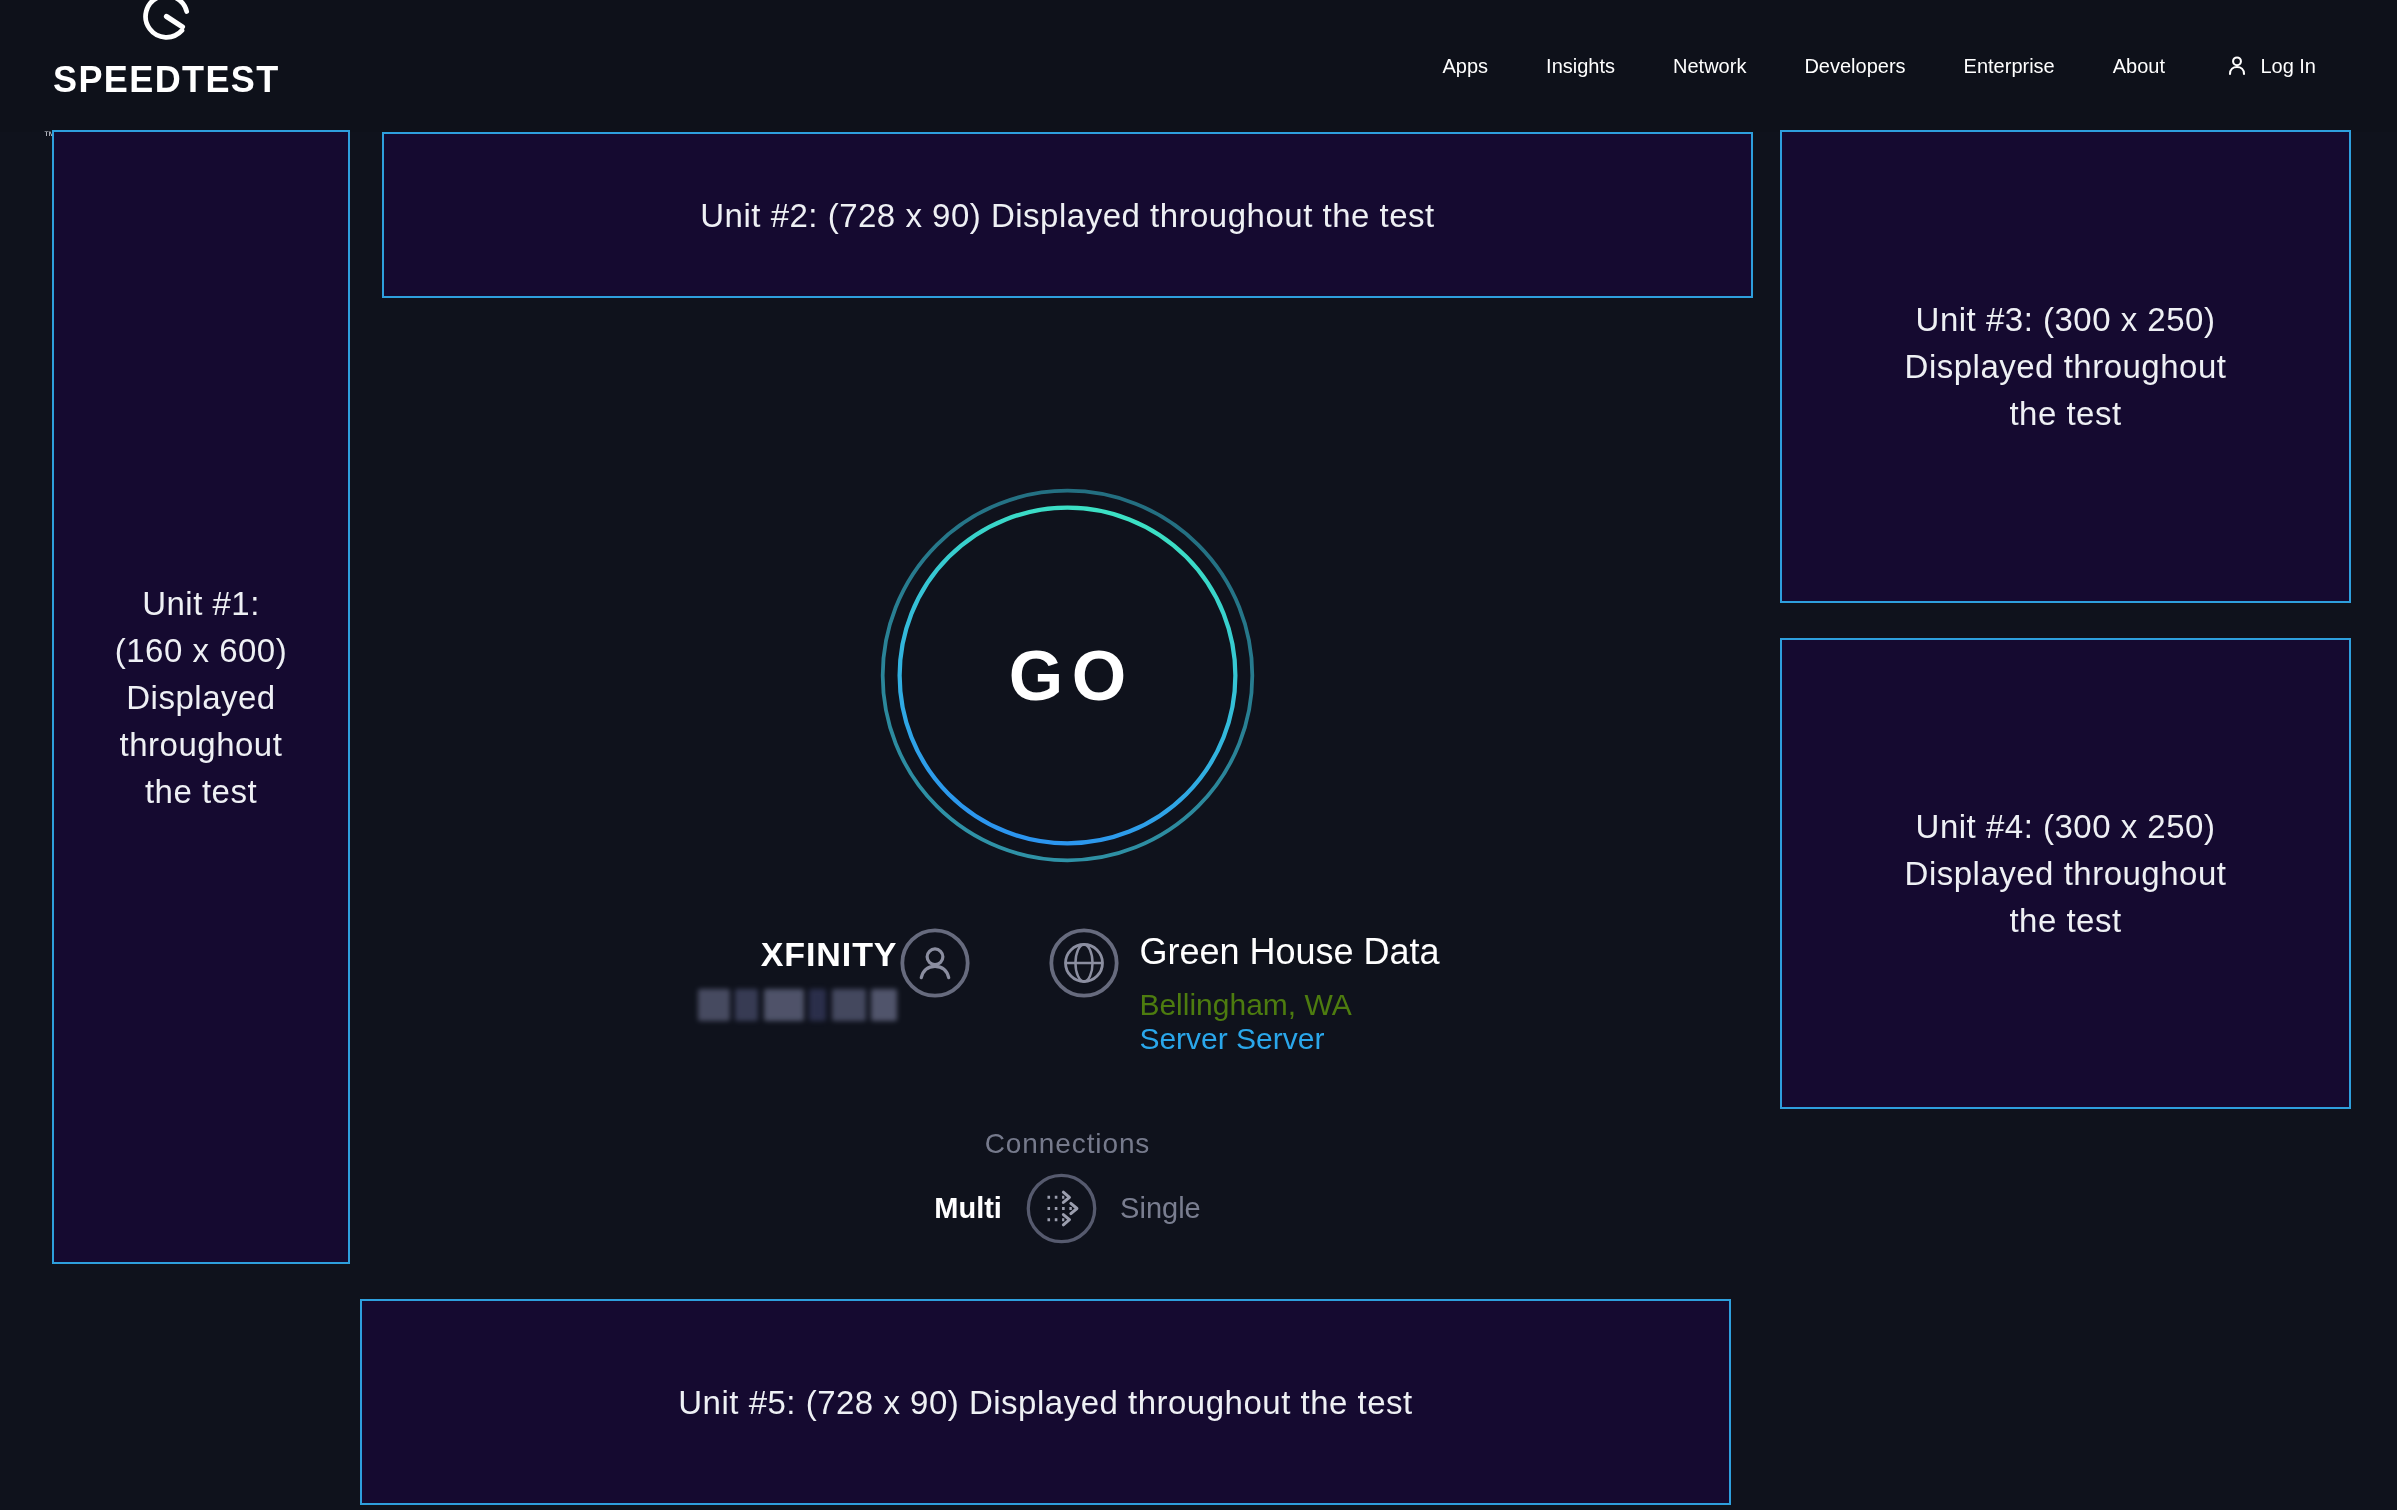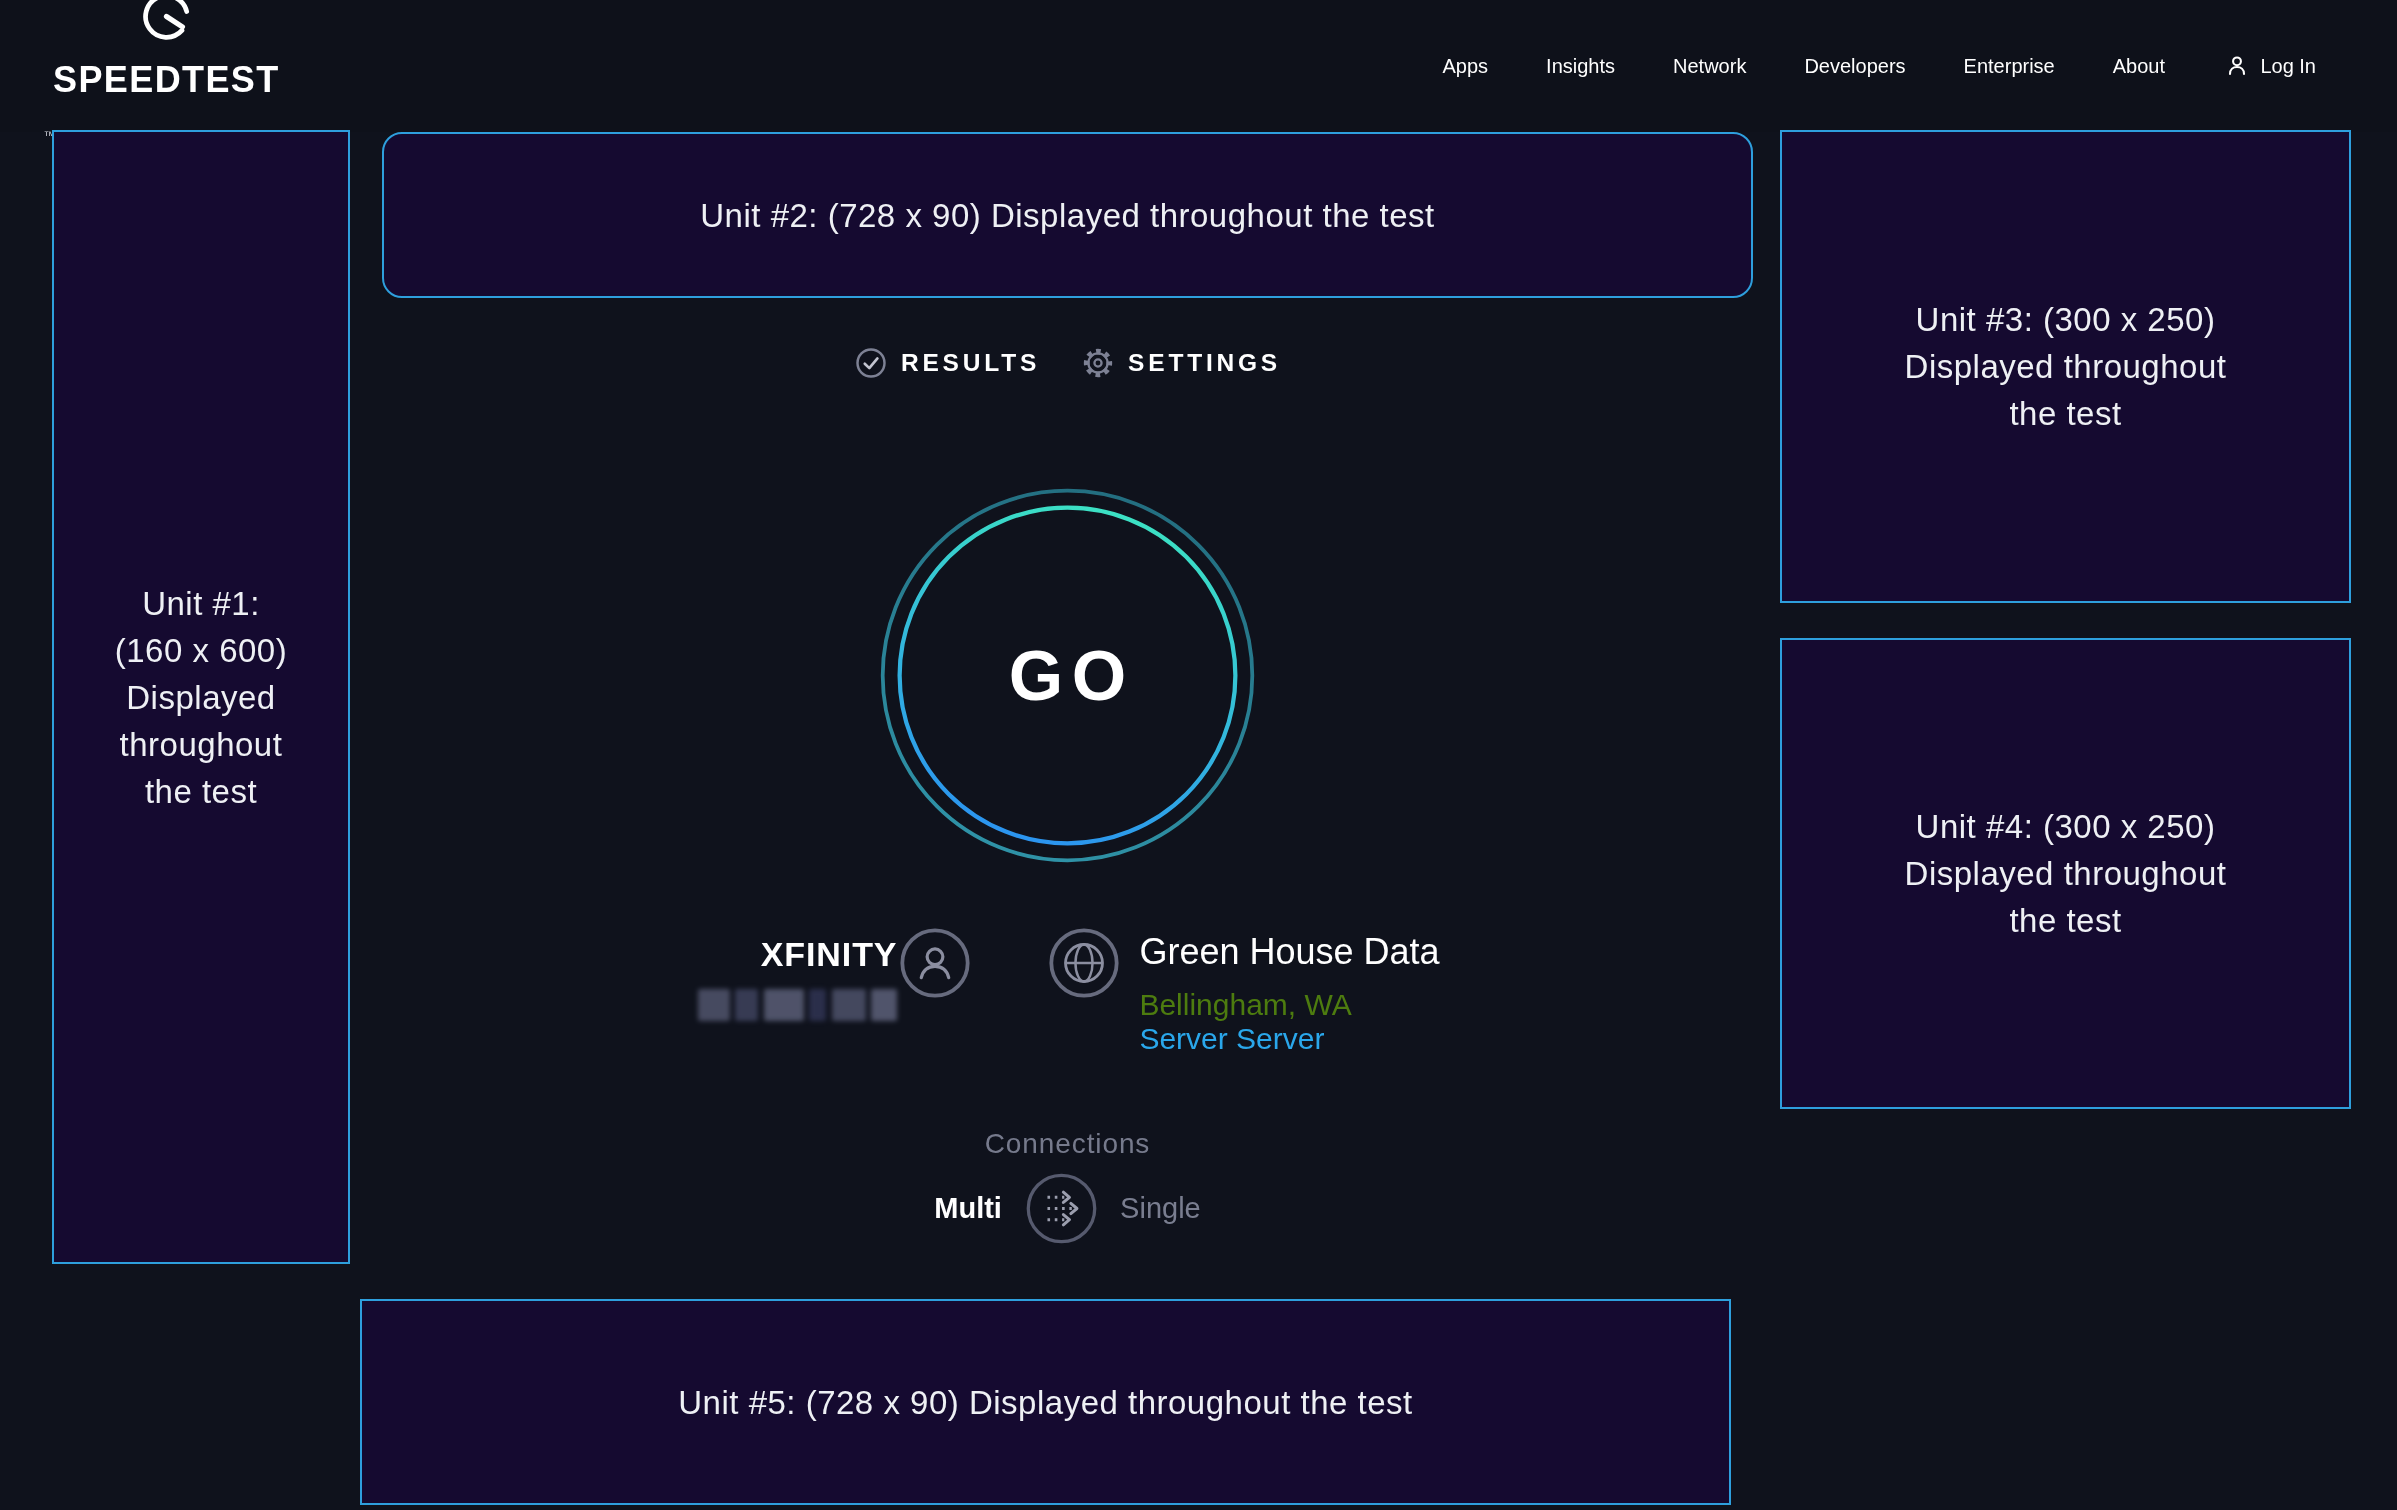--- a/index.html
+++ b/index.html
@@ -18,21 +18,21 @@
   .logo .tm { font-size:12.2px; color:#cfd1da; align-self:flex-start; margin:13px 0 0 -9.4px; }
   .menu { display:flex; align-items:center; gap:58px; font-size:20px; color:#fff; }
   .menu a { color:#fff; text-decoration:none; cursor:pointer; }
   .login { display:flex; align-items:center; gap:9.4px; }
 
   
   .ad { position:absolute; background:#150a30; border:2.8px solid #2e9fdd;
         display:flex; align-items:center; justify-content:center; text-align:center;
         color:#eef0f4; font-size:33px; line-height:47px; letter-spacing:0.5px; cursor:pointer; }
   .unit1 { left:52px;   top:130px;  width:298px;  height:1134px; }
-  .unit2 { left:382px;  top:132px;  width:1371px; height:166px;border-radius:20px; }
+  .unit2 { left:382px;  top:132px;  width:1371px; height:166px; }
   .unit3 { left:1780px; top:130px;  width:571px;  height:473px; }
   .unit4 { left:1780px; top:638px;  width:571px;  height:471px; }
   .unit5 { left:360px;  top:1299px; width:1371px; height:206px; }
 
   
   .tabs { position:absolute; left:382px; top:341px; width:1371px; height:43px;
           display:flex; justify-content:center; align-items:center; gap:41px; }
   .tab { display:flex; align-items:center; gap:13px; cursor:pointer;
          font-size:24.5px; font-weight:700; letter-spacing:3.8px; color:#fff; }
 
@@ -128,37 +128,20 @@
         <div>Displayed throughout</div>
         <div>the test</div>
       </div>
   </div>
   <div class="ad unit5">
     <div>
         <div>Unit #5: (728 x 90) Displayed throughout the test</div>
       </div>
   </div>
 
-  <div class="tabs">
-    <div class="tab">
-      <svg width="34" height="34" viewBox="0 0 36 36">
-        <circle cx="18" cy="18" r="14.3" fill="none" stroke="#7d8194" stroke-width="2.6"></circle>
-        <path d="M11.4 18.8 L16.2 23.4 L24.8 13.2" fill="none" stroke="#c2c4cf" stroke-width="2.8" stroke-linecap="round" stroke-linejoin="round"></path>
-      </svg>
-      <span>RESULTS</span>
-    </div>
-    <div class="tab">
-      <svg width="34" height="34" viewBox="0 0 36 36">
-        <circle cx="18" cy="18" r="12" fill="none" stroke="#7d8194" stroke-width="6" stroke-dasharray="4.7 4.72" stroke-dashoffset="2.3"></circle>
-        <circle cx="18" cy="18" r="10.2" fill="none" stroke="#7d8194" stroke-width="2.4"></circle>
-        <circle cx="18" cy="18" r="3.8" fill="none" stroke="#7d8194" stroke-width="2.4"></circle>
-      </svg>
-      <span>SETTINGS</span>
-    </div>
-  </div>
 
   <div class="go">
     <svg width="395" height="395" viewBox="0 0 420 420">
       <defs>
         <linearGradient id="gradOuter" x1="65%" y1="0%" x2="35%" y2="100%">
           <stop offset="0%" stop-color="#236e80"></stop>
           <stop offset="100%" stop-color="#2f93a8"></stop>
         </linearGradient>
         <linearGradient id="gradInner" x1="65%" y1="0%" x2="35%" y2="100%">
           <stop offset="0%" stop-color="#3ce2c3"></stop>

